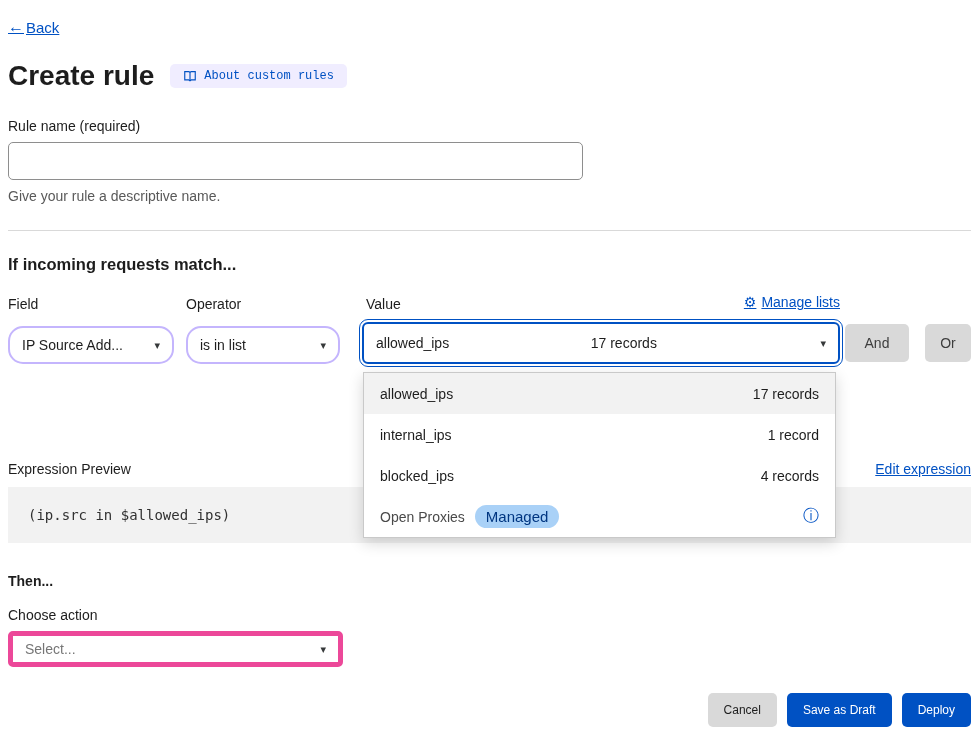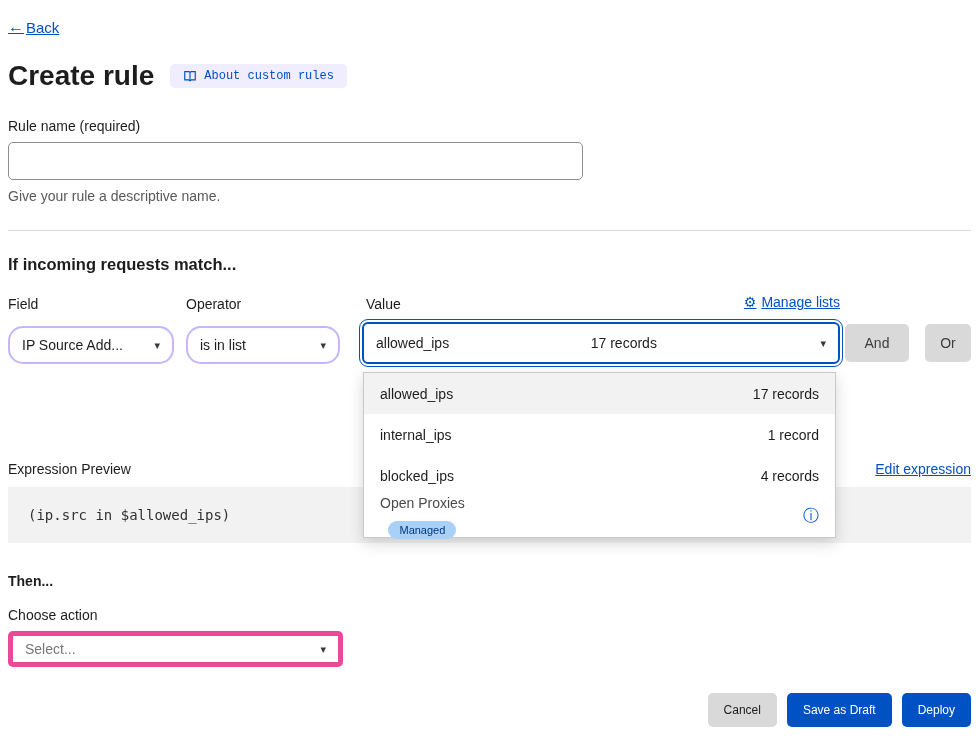--- a/index.html
+++ b/index.html
@@ -92,25 +92,25 @@
     position: absolute; left: 355px; top: 76px; width: 473px;
     background: #fff; border: 1px solid #c9c9c9;
     box-shadow: 0 5px 14px rgba(0,0,0,.16);
     z-index: 10;
   }
   .dd-item {
     display: flex; align-items: center; justify-content: space-between;
     height: 41px; padding: 0 16px; cursor: pointer;
   }
   .dd-item.selected { background: #f2f2f2; }
-  .dd-left { display: flex; align-items: center; gap: 10px; flex-direction: column; }
+  .dd-left { display: flex; align-items: center; gap: 10px; }
   .dd-name-muted { color: #4a4a4a; }
   .managed-badge {
     background: #a9d1f7; color: #003681;
-    padding: 3px 11px; border-radius: 12px; font-size: 11px;
+    padding: 3px 11px; border-radius: 12px; font-size: 15px;
   }
   .info-icon { color: #0051c3; font-size: 16px; }
 
   
   .expr-row { display: flex; justify-content: space-between; align-items: center; margin-bottom: 10px; }
   .code-block {
     background: #f2f2f2; height: 56px;
     display: flex; align-items: center; padding: 0 20px;
     font-family: "DejaVu Sans Mono", monospace;
     font-size: 14px; color: #313131;

